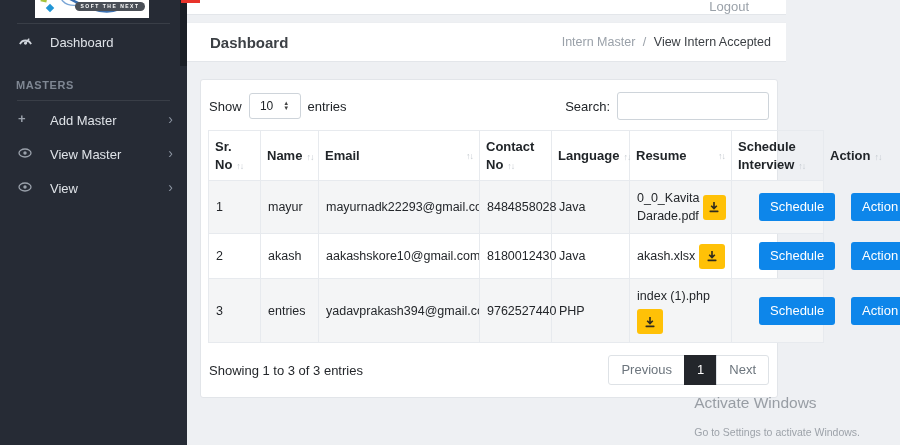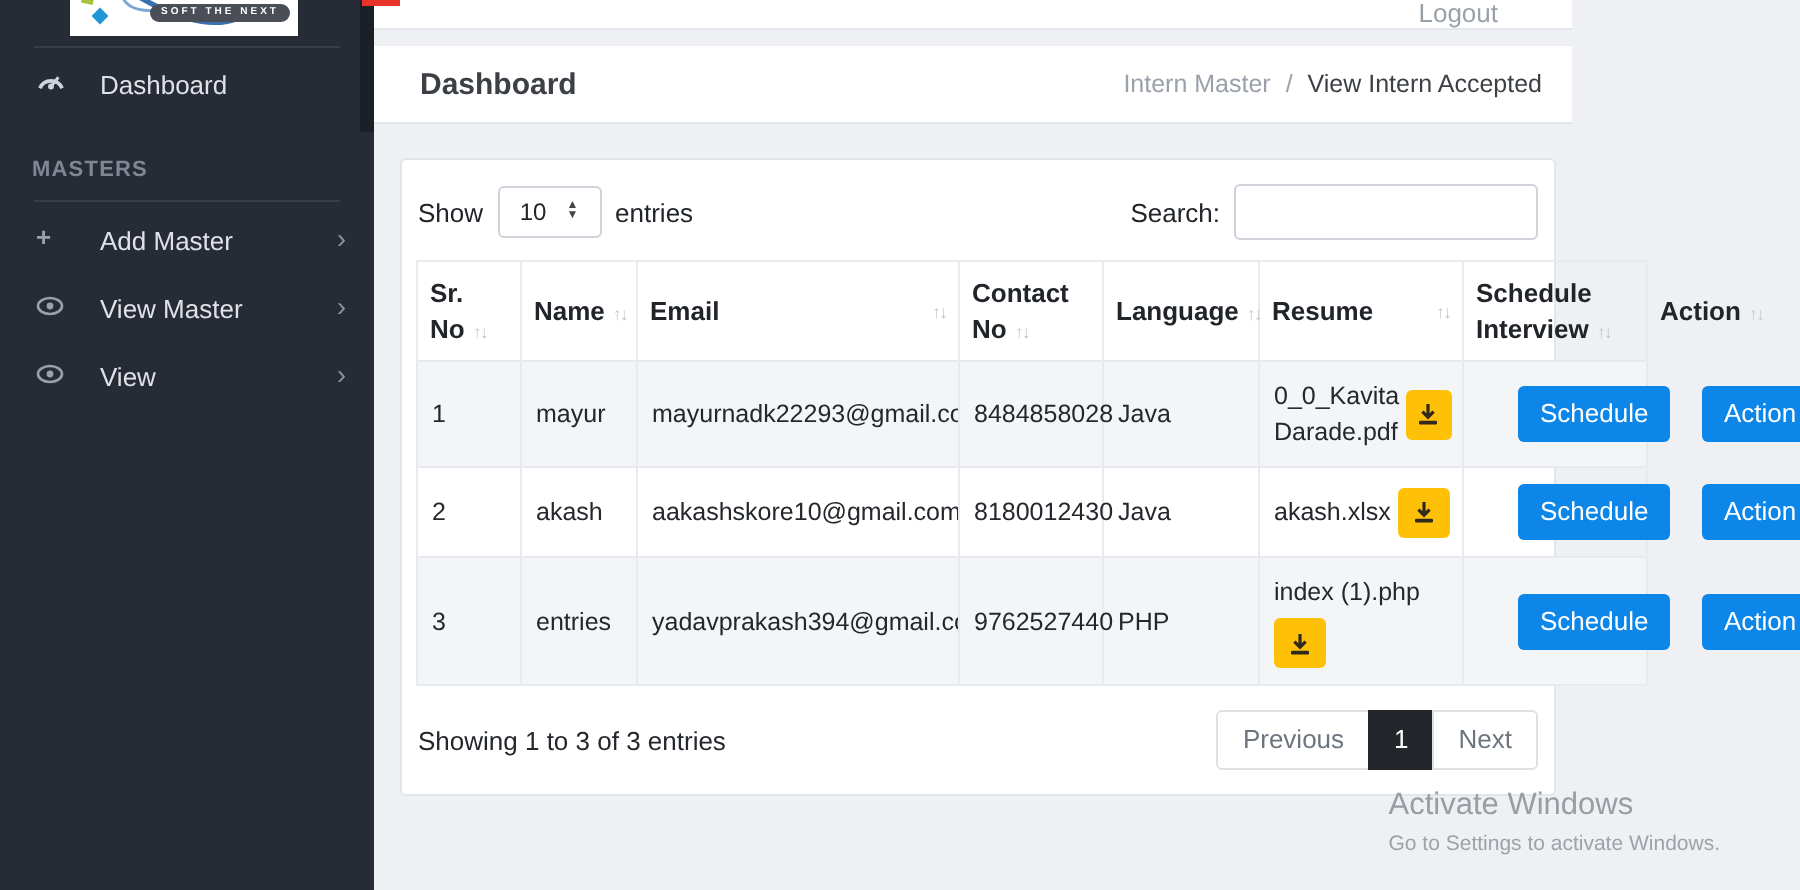--- a/index.html
+++ b/index.html
@@ -76,21 +76,21 @@
   .info-text { font-size:13px; color:#24272b; }
   .pagination { display:flex; }
   .page-btn { font-size:13px; padding:6px 12px 7px; border:1px solid #dee2e6; background:#fff;
     color:#6c757d; cursor:pointer; font-family:inherit; }
   .page-btn.prev { border-radius:3px 0 0 3px; }
   .page-btn.next { border-radius:0 3px 3px 0; margin-left:-1px; }
   .page-btn.current { background:#23262b; border-color:#23262b; color:#fff; margin-left:-1px; cursor:default; }
 
   .watermark { position:absolute; right:40px; top:394px; text-align:left; pointer-events:none; z-index:9; }
   .wm-1 { font-size:15.5px; color:rgba(130,136,144,.8); }
-  .wm-2 { font-size:10.5px; color:rgba(130,136,144,.75); margin-top:4px; }
+  .wm-2 { font-size:10.5px; color:rgba(130,136,144,.75); margin-top:14px; }
 </style>
 </head>
 <body>
 
 <div class="sidebar">
   <div class="logo-box">
     <svg class="logo-swoosh" width="114" height="25" viewBox="0 0 114 25">
       <path d="M20,-4 C48,16 70,22 84,16" stroke="#3a6fb0" stroke-width="2.6" fill="none"></path>
       <path d="M30,-6 C20,6 30,14 44,12" stroke="#7aa6d6" stroke-width="1.4" fill="none"></path>
     </svg>

